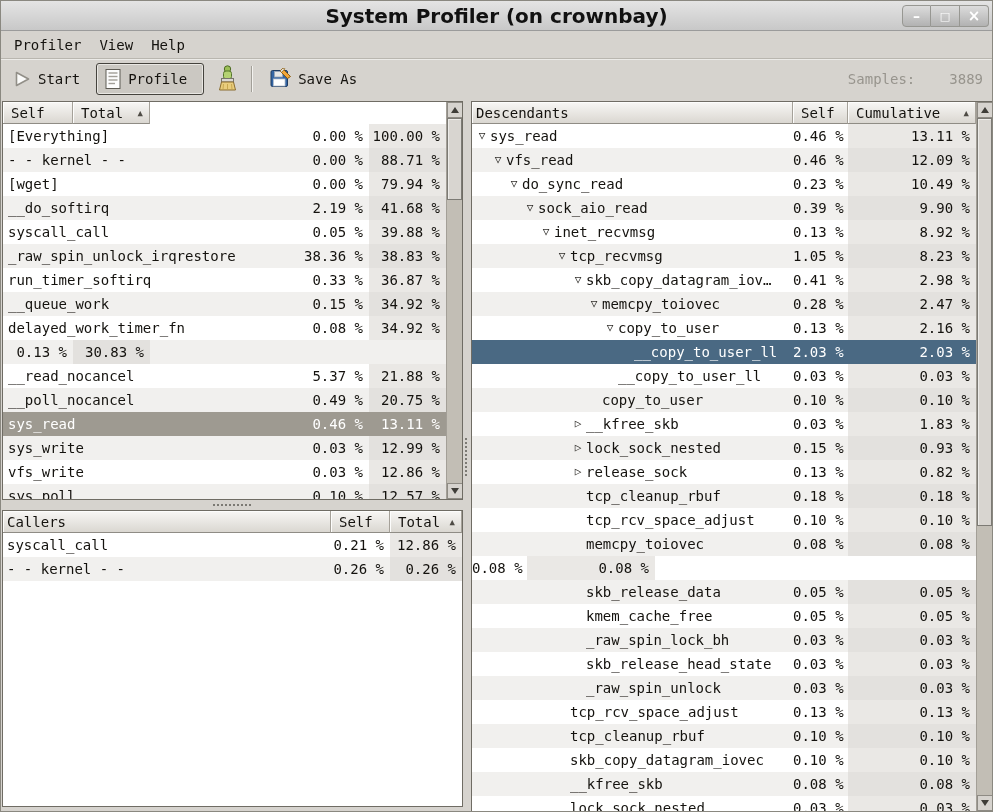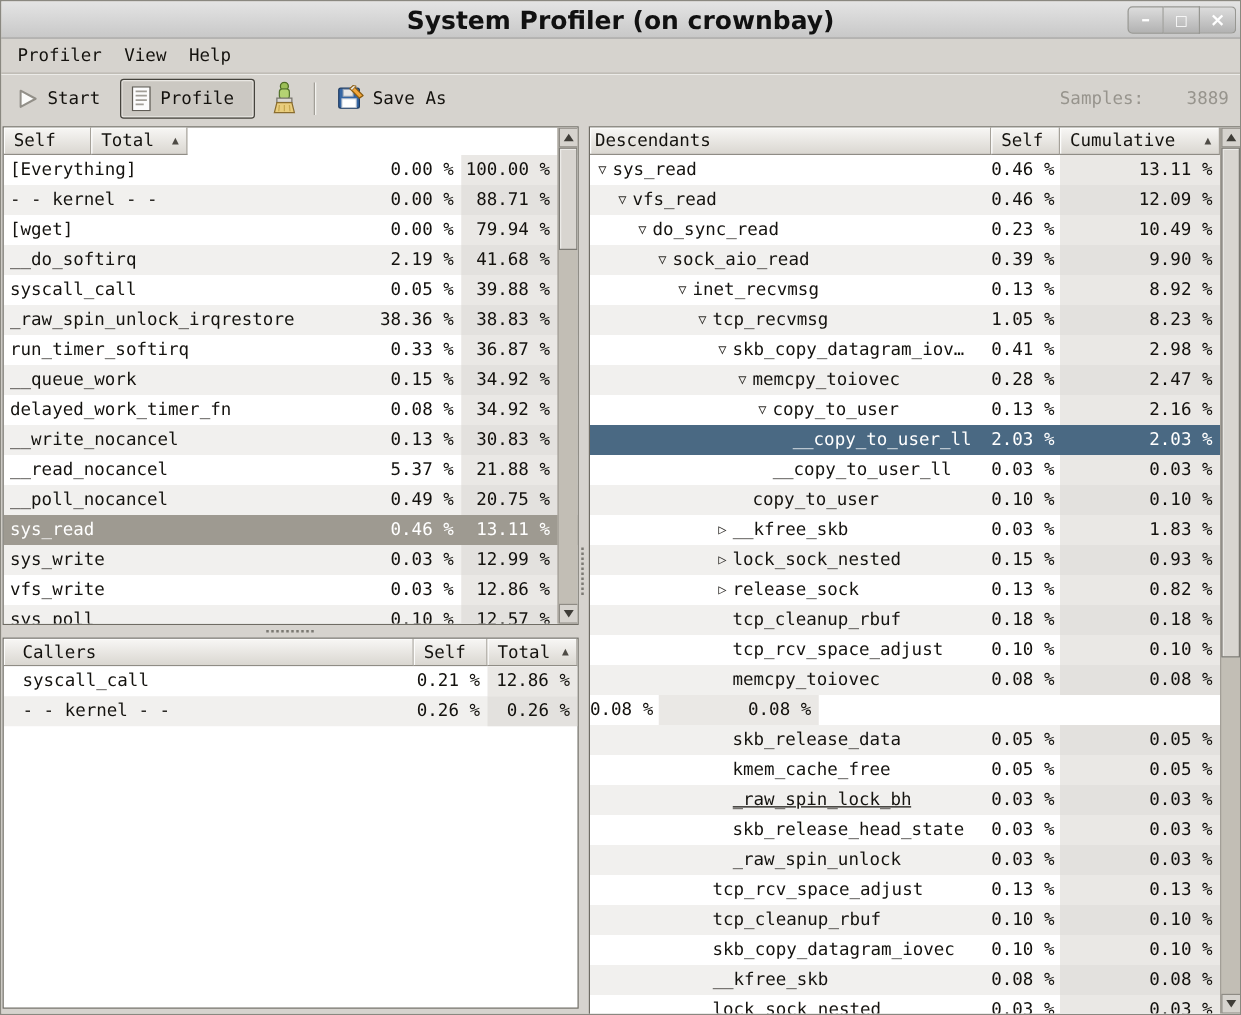--- a/index.html
+++ b/index.html
@@ -90,21 +90,21 @@
   .trow.sel-gray{background:var(--sel-inactive);color:#fff;}
   .trow.sel-gray .c-sorted{background:var(--sel-inactive);}
   .trow.sel-blue{background:var(--sel-active);color:#fff;}
   .trow.sel-blue .c-sorted{background:var(--sel-active);}
 
   
   .fp-name{width:296px;padding-left:5px;}
   .fp-self{width:70px;}
   .fp-total{width:77px;}
   
-  .cp-name{width:328px;padding-left:15px;}
+  .cp-name{width:328px;padding-left:4px;}
   .cp-self{width:59px;}
   .cp-total{width:72px;}
   
   .dp-name{width:321px;display:flex;align-items:center;}
   .dp-self{width:55px;}
   .dp-cum{width:128px;}
 
   .expander{display:inline-block;width:16px;flex:0 0 16px;text-align:center;
     font-size:11px;color:#2f2d29;line-height:24px;}
   .tree-label{white-space:pre;overflow:hidden;}
@@ -253,21 +253,20 @@
           <span class="cell fp-name">__queue_work</span>
           <span class="cell num fp-self">0.15 %</span>
           <span class="cell num c-sorted fp-total">34.92 %</span>
         </div>
         <div class="trow">
           <span class="cell fp-name">delayed_work_timer_fn</span>
           <span class="cell num fp-self">0.08 %</span>
           <span class="cell num c-sorted fp-total">34.92 %</span>
         </div>
         <div class="trow alt">
-          <span class="cell fp-name">__write_nocancel</span>
           <span class="cell num fp-self">0.13 %</span>
           <span class="cell num c-sorted fp-total">30.83 %</span>
         </div>
         <div class="trow">
           <span class="cell fp-name">__read_nocancel</span>
           <span class="cell num fp-self">5.37 %</span>
           <span class="cell num c-sorted fp-total">21.88 %</span>
         </div>
         <div class="trow alt">
           <span class="cell fp-name">__poll_nocancel</span>
@@ -448,21 +447,21 @@
           <span class="cell dp-name" style="padding-left: 98px;"><span class="expander"></span><span class="tree-label">skb_release_data</span></span>
           <span class="cell num dp-self">0.05 %</span>
           <span class="cell num c-sorted dp-cum">0.05 %</span>
         </div>
         <div class="trow">
           <span class="cell dp-name" style="padding-left: 98px;"><span class="expander"></span><span class="tree-label">kmem_cache_free</span></span>
           <span class="cell num dp-self">0.05 %</span>
           <span class="cell num c-sorted dp-cum">0.05 %</span>
         </div>
         <div class="trow alt">
-          <span class="cell dp-name" style="padding-left: 98px; text-decoration: underline;"><span class="expander"></span><span class="tree-label">_raw_spin_lock_bh</span></span>
+          <span class="cell dp-name" style="padding-left: 98px;"><span class="expander"></span><span class="tree-label">_raw_spin_lock_bh</span></span>
           <span class="cell num dp-self">0.03 %</span>
           <span class="cell num c-sorted dp-cum">0.03 %</span>
         </div>
         <div class="trow">
           <span class="cell dp-name" style="padding-left: 98px;"><span class="expander"></span><span class="tree-label">skb_release_head_state</span></span>
           <span class="cell num dp-self">0.03 %</span>
           <span class="cell num c-sorted dp-cum">0.03 %</span>
         </div>
         <div class="trow alt">
           <span class="cell dp-name" style="padding-left: 98px;"><span class="expander"></span><span class="tree-label">_raw_spin_unlock</span></span>

